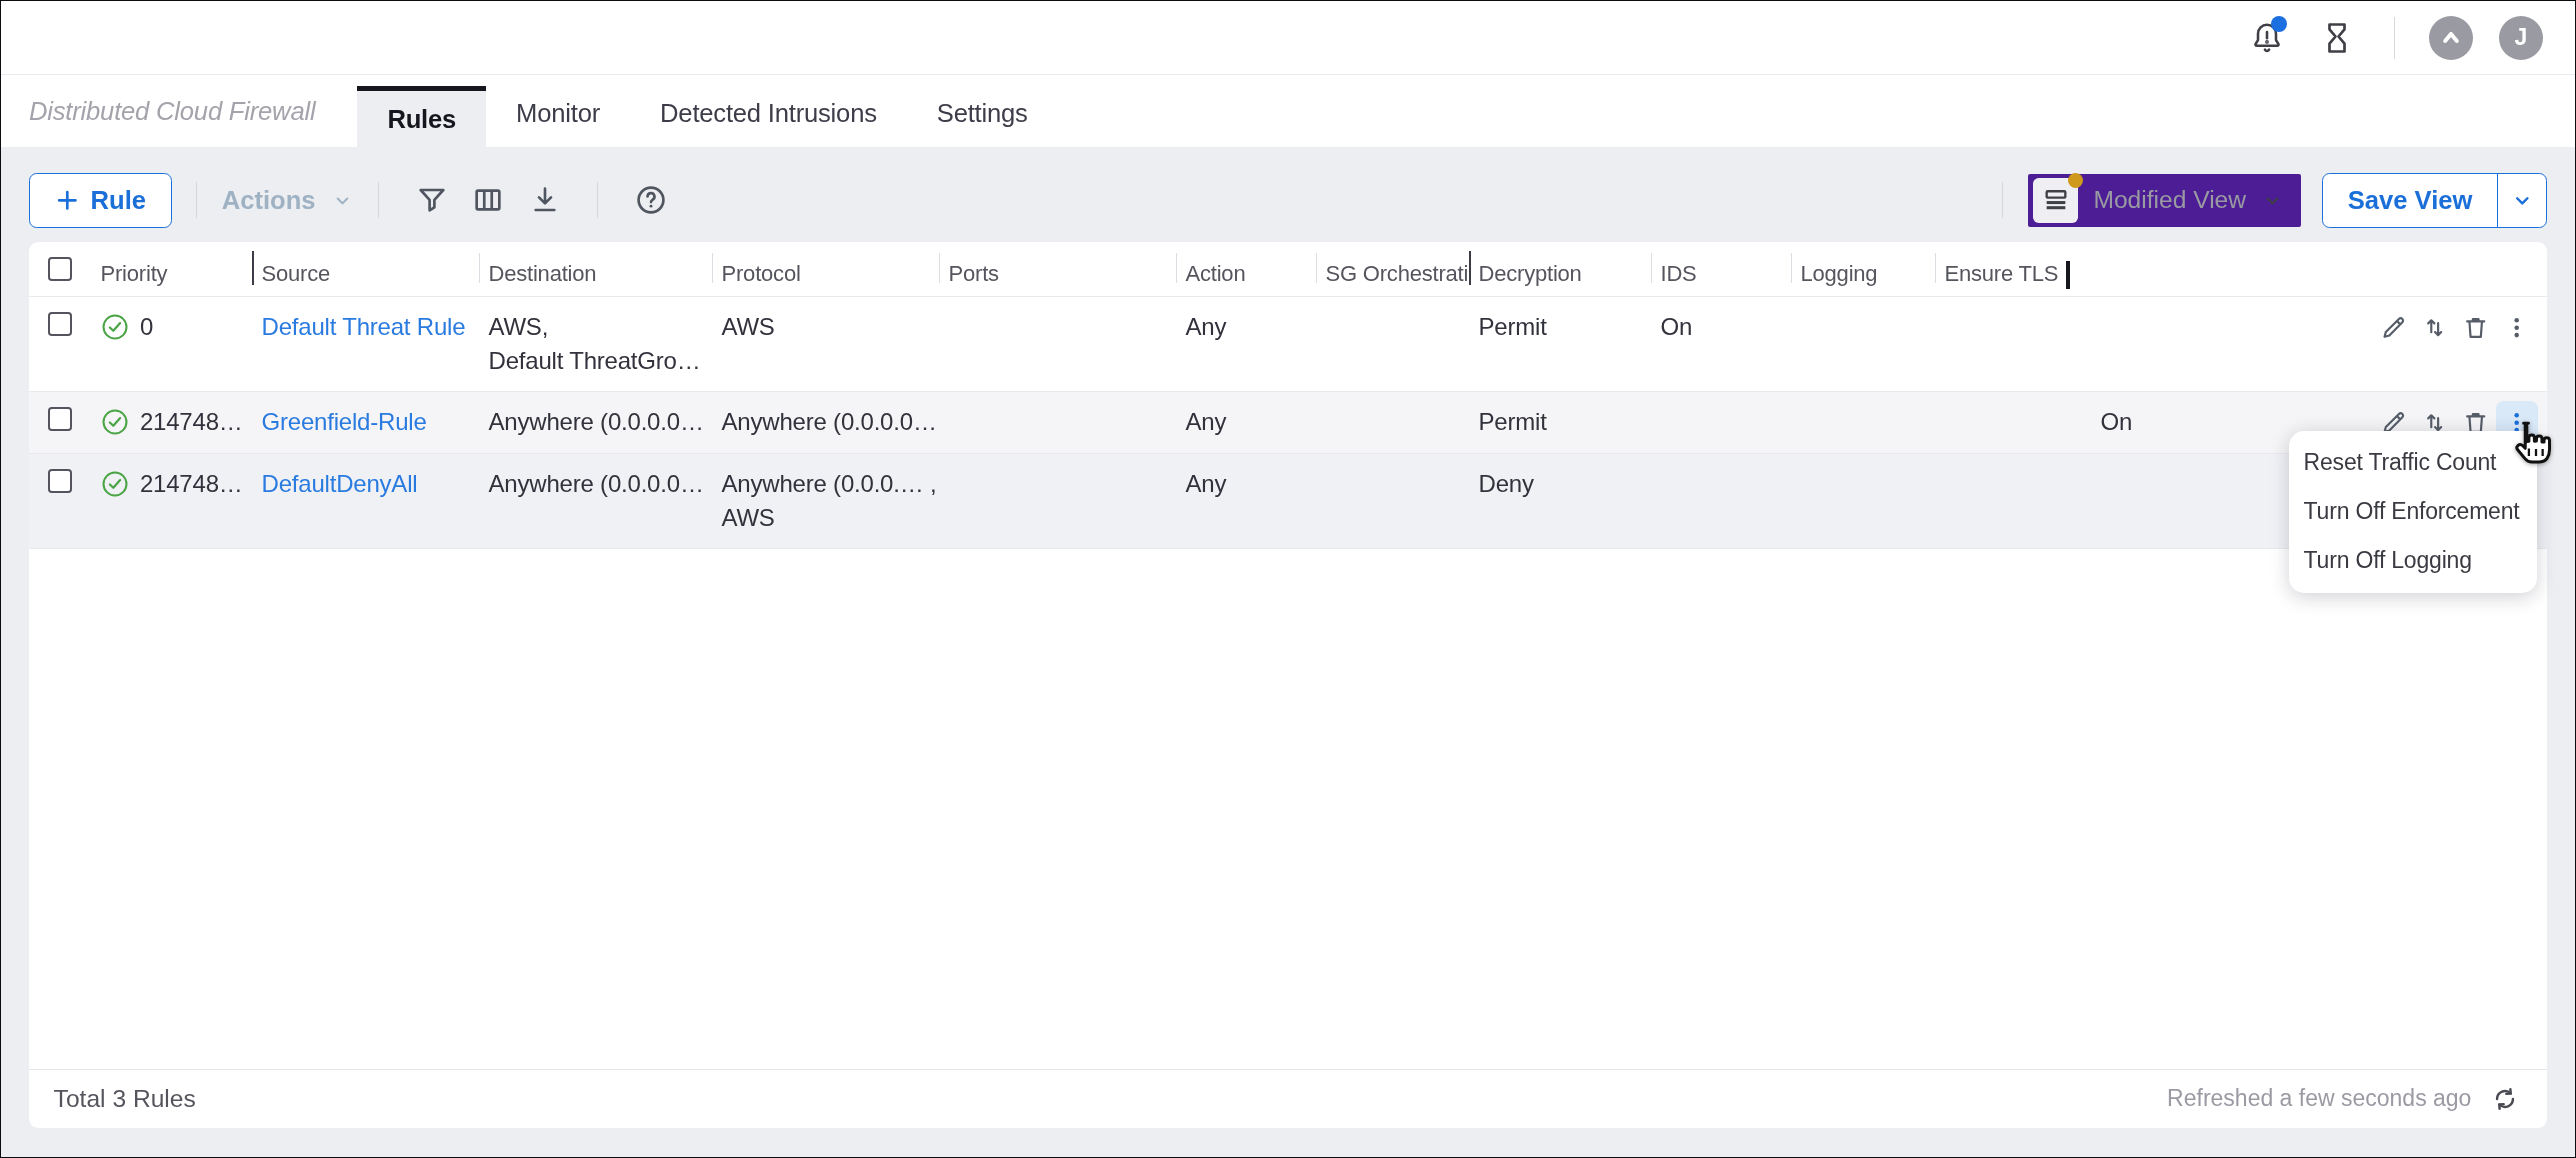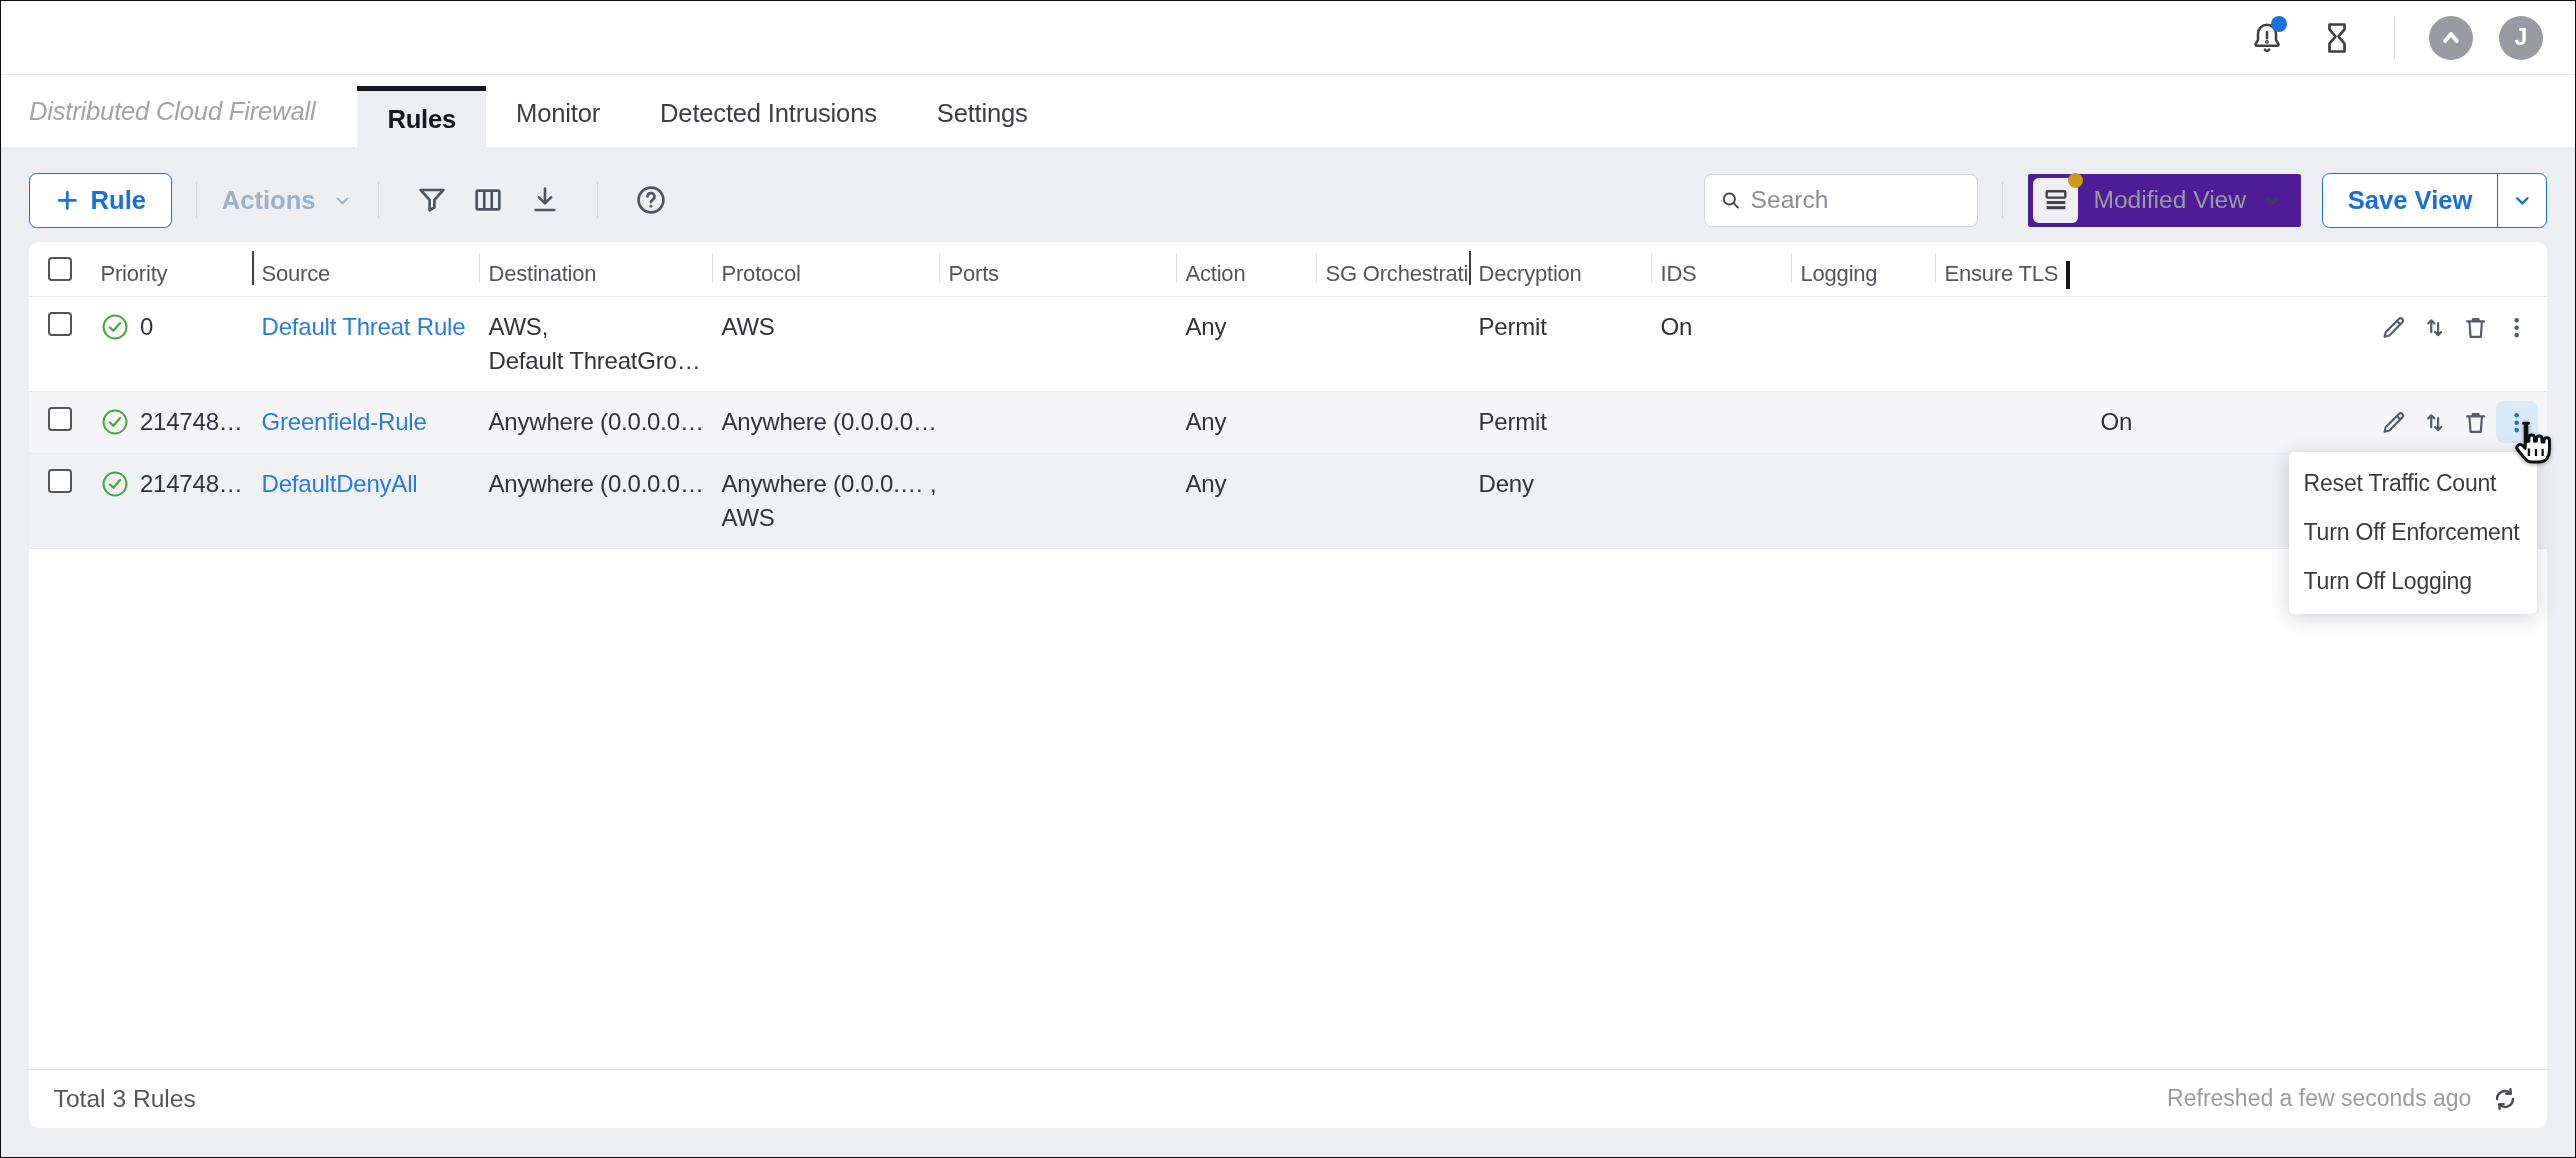--- a/index.html
+++ b/index.html
@@ -108,22 +108,22 @@
     height:59px; border-top:0.9px solid #e4e5e9; display:flex; align-items:center;
     justify-content:space-between; padding:0 24.6px;
   }
   .tfoot .total{ font-size:24.6px; color:#55555e; }
   .tfoot .right{ display:flex; align-items:center; gap:17px; }
   .tfoot .refreshed{ font-size:23px; color:#9a9aa3; }
   .refresh-btn{ width:34px; height:34px; display:flex; align-items:center; justify-content:center; cursor:pointer; }
   .refresh-btn svg{ width:28px; height:28px; }
   
   .menu{
-    position:absolute; top:210px; right:10.4px; width:248px; background:#fff;
-    border-radius:5px; box-shadow:0 3.8px 19px rgba(25,25,50,.20); padding:7.6px 0; z-index:20;
+    position:absolute; top:189px; right:10.4px; width:248px; background:#fff;
+    border-radius:15px; box-shadow:0 3.8px 19px rgba(25,25,50,.20); padding:7.6px 0; z-index:20;
   }
   .menu-item{ height:49px; display:flex; align-items:center; padding:0 15px; font-size:23px; color:#3a3a42; cursor:pointer; letter-spacing:-0.2px; }
   .cursor-hand{ position:absolute; top:174px; right:-11.4px; width:55px; height:55px; z-index:30; filter:drop-shadow(0 1.9px 1.9px rgba(0,0,0,.35)); }
 </style>
 </head>
 <body>
 
 <div class="viewport">
 
   <header class="topbar">
@@ -208,27 +208,20 @@
         <div class="vdiv"></div>
         <div class="tool-ic">
           <svg viewBox="0 0 24 24" fill="none">
             <circle cx="12" cy="12" r="9.3" stroke="#4f5660" stroke-width="2"></circle>
             <path d="M9.4 9.4a2.6 2.6 0 1 1 3.9 2.25c-.8.5-1.3 1-1.3 1.9" stroke="#4f5660" stroke-width="2" stroke-linecap="round" fill="none"></path>
             <circle cx="12" cy="16.6" r="1.1" fill="#4f5660"></circle>
           </svg>
         </div>
       </div>
       <div class="tb-right">
-        <div class="searchbox">
-          <svg viewBox="0 0 24 24" width="24.6" height="24.6" fill="none" stroke="#4a4a52" stroke-width="2.2" stroke-linecap="round">
-              <circle cx="10.5" cy="10.5" r="6.2"></circle>
-              <path d="M15.2 15.2 20 20"></path>
-            </svg>
-          <input type="text" placeholder="Search" style="">
-        </div>
         <div class="vdiv"></div>
         <div class="viewsel">
           <span class="vtile">
             <svg viewBox="0 0 24 24" fill="none" stroke="#3f3f46" stroke-width="2">
               <rect x="4" y="4.5" width="16" height="5.5" rx="0.8"></rect>
               <path d="M4 14.2h16" stroke-width="2.6"></path>
               <path d="M4 18.6h16" stroke-width="2.6"></path>
             </svg>
             <span class="vbadge"></span>
           </span>

